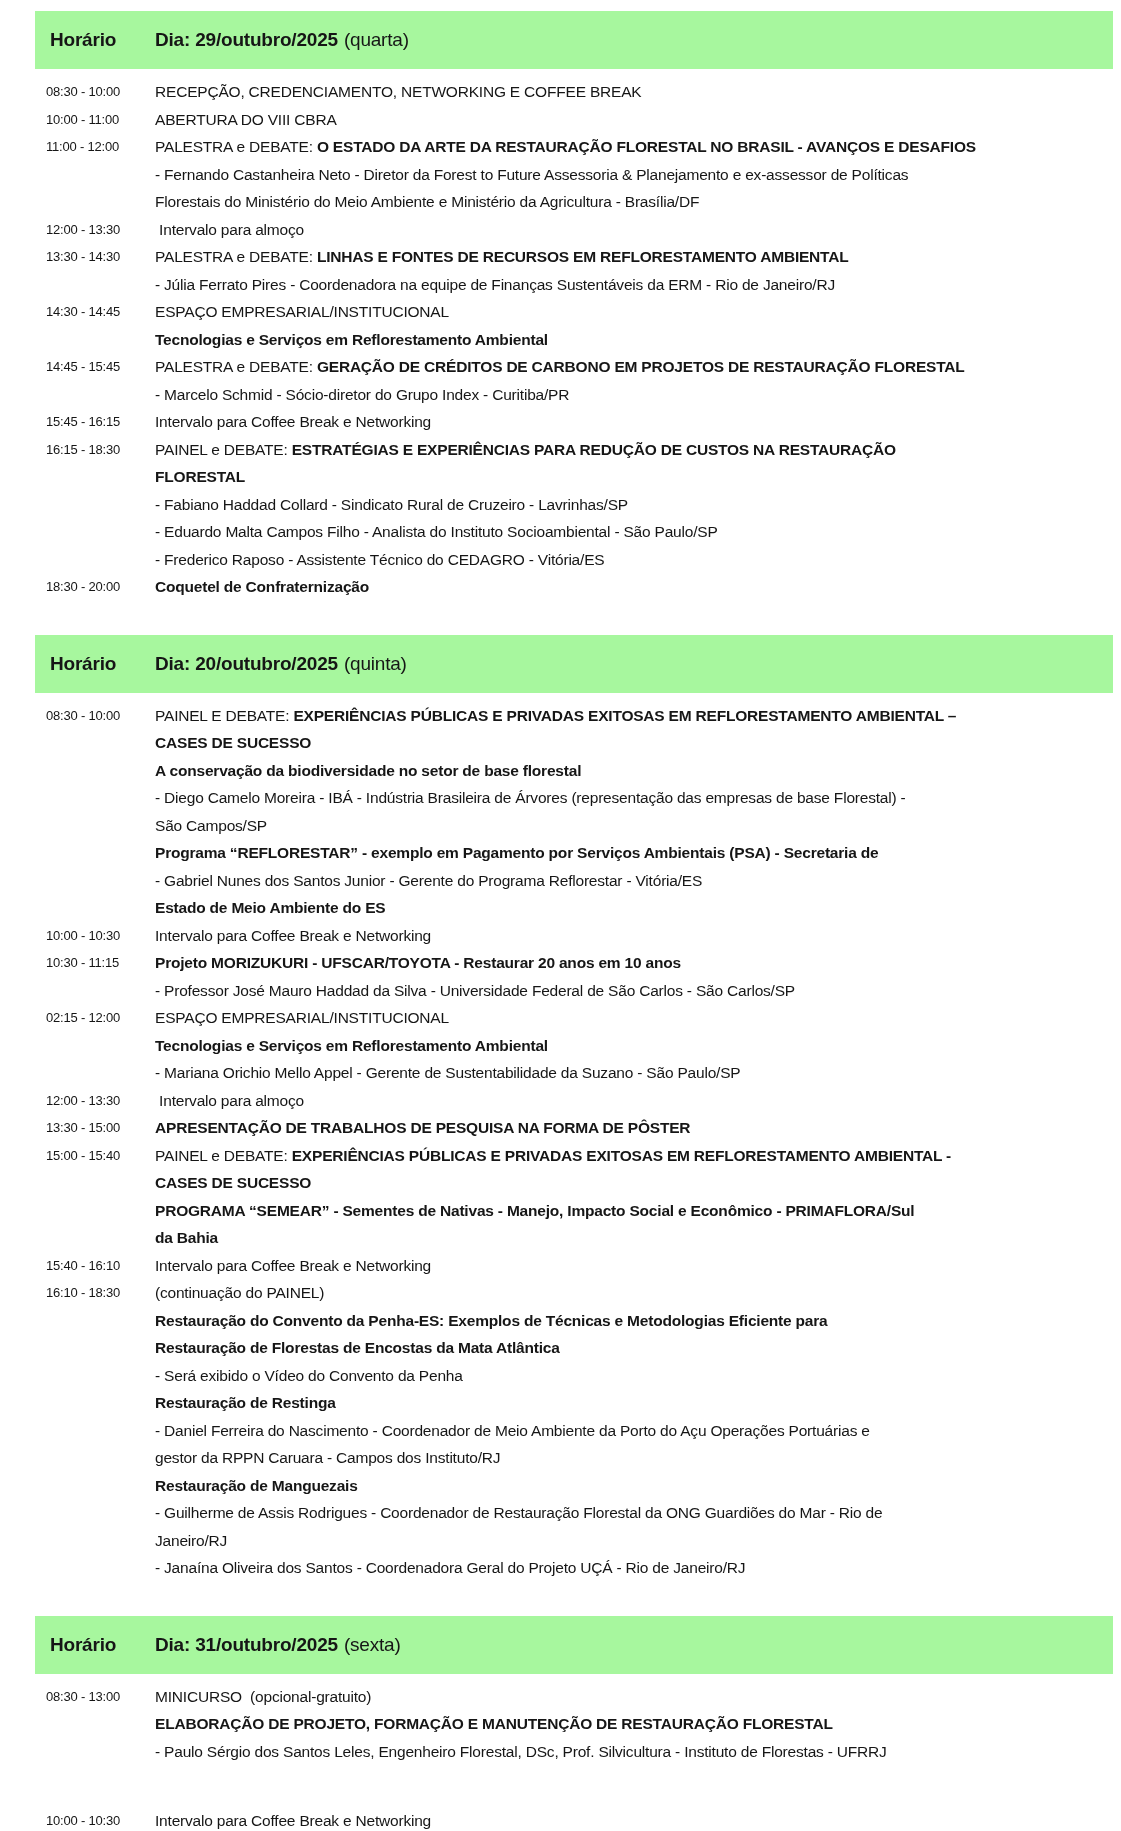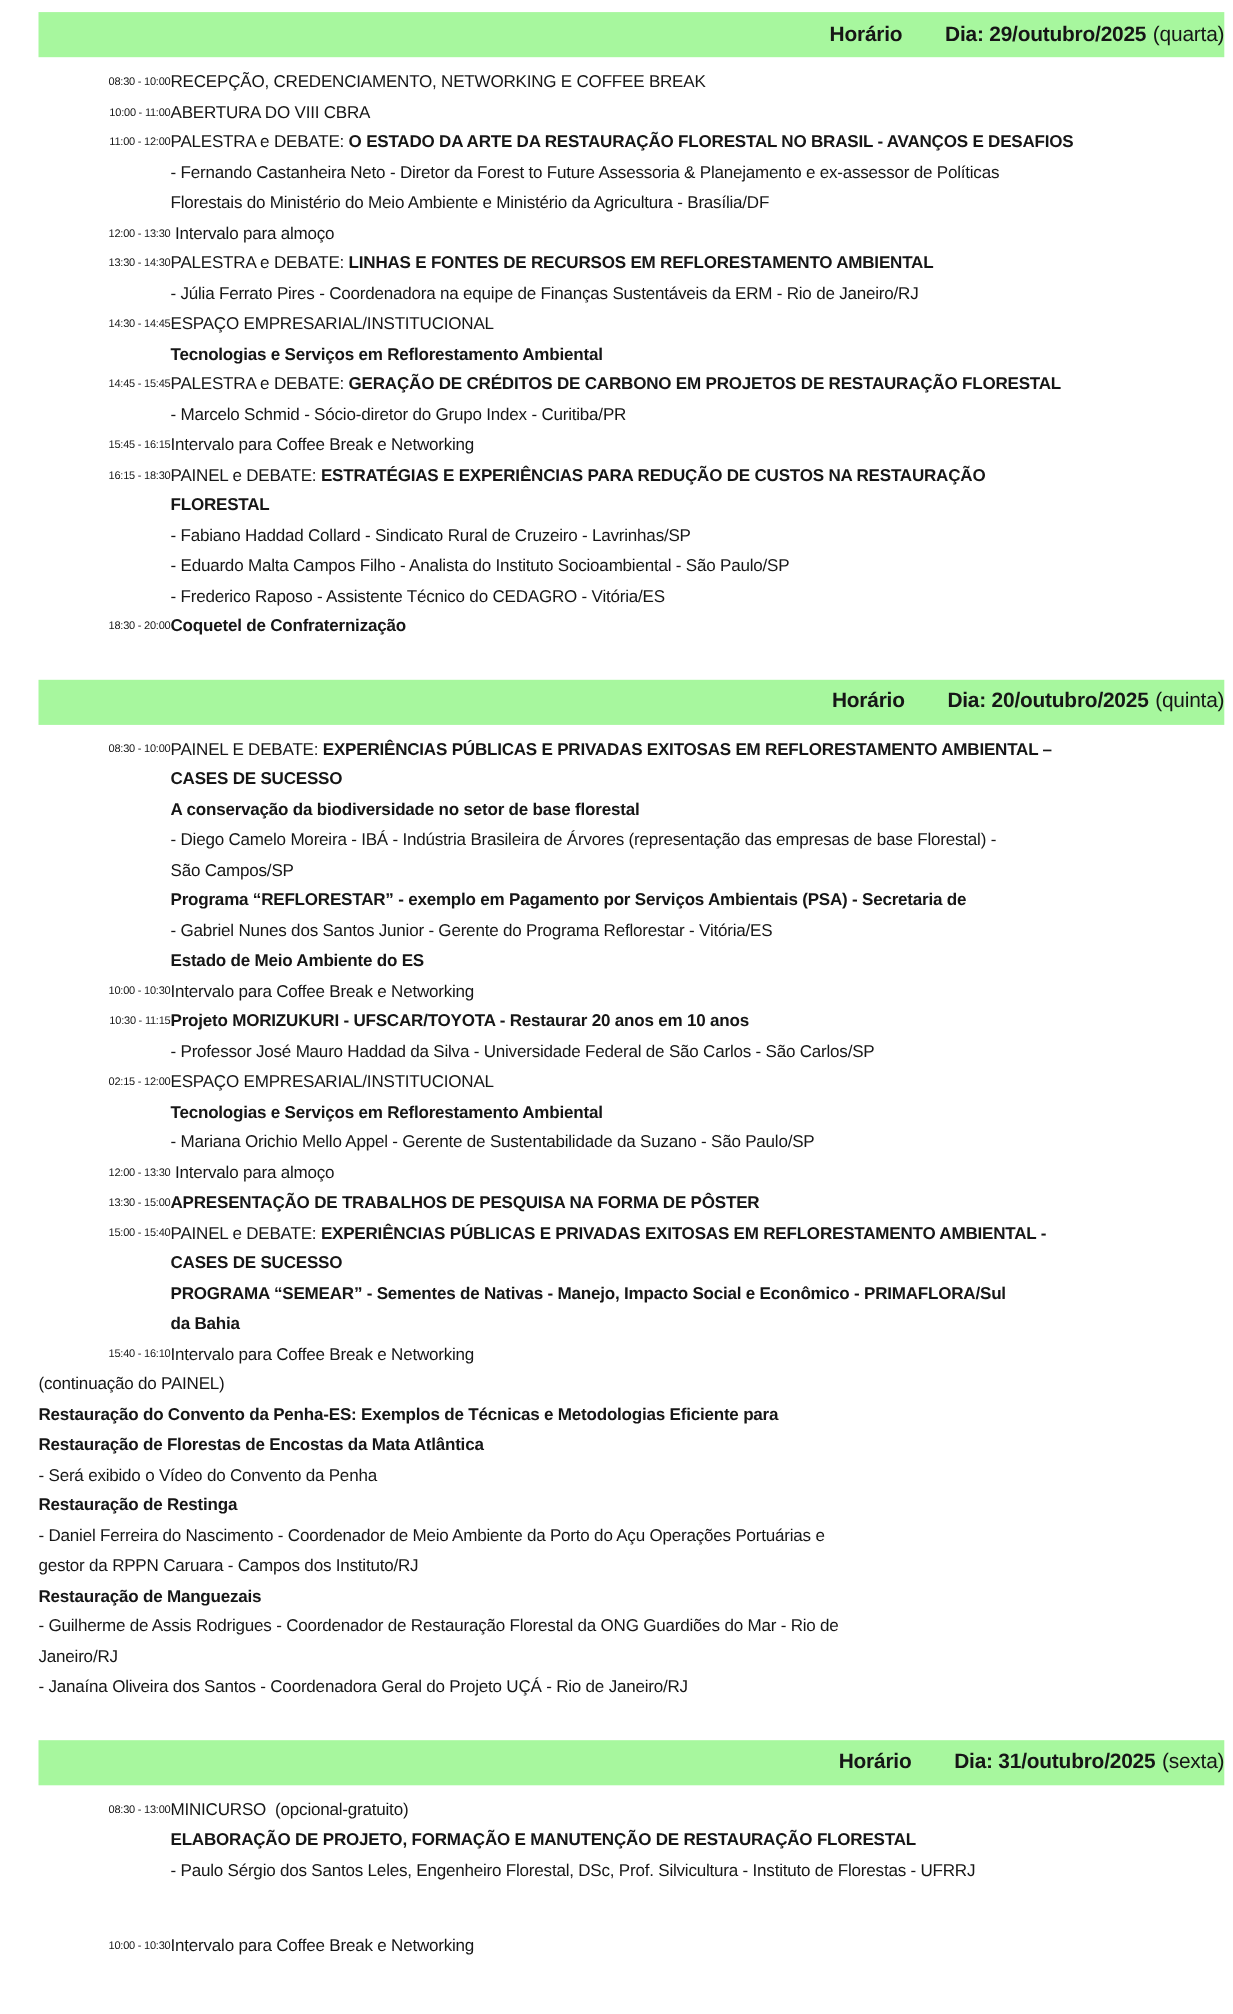--- a/index.html
+++ b/index.html
@@ -6,38 +6,37 @@
   * { margin: 0; padding: 0; box-sizing: border-box; }
   html, body { background: #ffffff; }
   body {
     width: 1121px; height: 1831px; overflow: hidden;
     font-family: "Liberation Sans", "DejaVu Sans", sans-serif;
     color: var(--ink);
   }
   .doc { padding: 11px 8px 0 35px; }
   .section + .section { margin-top: 34px; }
   .bar {
-    height: 41px; background: var(--accent);
-    display: flex; align-items: center; justify-content: flex-end;
+    height: 58px; background: var(--accent);
+    display: flex; align-items: center;
   }
   .bar-time {
     flex: 0 0 120px; padding-left: 15px;
     font-size: 19px; font-weight: 700; letter-spacing: -0.2px;
   }
   .bar-date-wrap { font-size: 19px; letter-spacing: -0.2px; white-space: pre; }
   .bar-date { font-weight: 700; }
   .bar-weekday { font-weight: 400; margin-left: 6px; }
   .rows { margin-top: 9px; }
   .row { display: flex; }
   .row.gap-before { margin-top: 42px; }
   .cell-time {
     flex: 0 0 120px; padding-left: 11px;
-    font-size: 10px; line-height: 27.5px; white-space: pre;
+    font-size: 13px; line-height: 27.5px; white-space: pre;
     letter-spacing: -0.2px;
-    text-align: right;
   }
   .cell-lines { flex: 1; min-width: 0; }
   .line {
     font-size: 15.5px; line-height: 27.5px; white-space: pre;
     letter-spacing: -0.2px;
   }
   .seg-b { font-weight: 700; }
 </style>
 </head>
 <body>
@@ -199,20 +198,21 @@
   </div>
 
   <div class="row">
     <div class="cell-time">15:40 - 16:10</div>
     <div class="cell-lines">
             <div class="line"><span>Intervalo para Coffee Break e Networking</span></div>
           </div>
   </div>
 
   <div class="row">
+    <div class="cell-time">16:10 - 18:30</div>
     <div class="cell-lines">
             <div class="line"><span>(continuação do PAINEL)</span></div>
             <div class="line"><span class="seg-b">Restauração do Convento da Penha-ES: Exemplos de Técnicas e Metodologias Eficiente para</span></div>
             <div class="line"><span class="seg-b">Restauração de Florestas de Encostas da Mata Atlântica</span></div>
             <div class="line"><span>- Será exibido o Vídeo do Convento da Penha</span></div>
             <div class="line"><span class="seg-b">Restauração de Restinga</span></div>
             <div class="line"><span>- Daniel Ferreira do Nascimento - Coordenador de Meio Ambiente da Porto do Açu Operações Portuárias e</span></div>
             <div class="line"><span>gestor da RPPN Caruara - Campos dos Instituto/RJ</span></div>
             <div class="line"><span class="seg-b">Restauração de Manguezais</span></div>
             <div class="line"><span>- Guilherme de Assis Rodrigues - Coordenador de Restauração Florestal da ONG Guardiões do Mar - Rio de</span></div>

